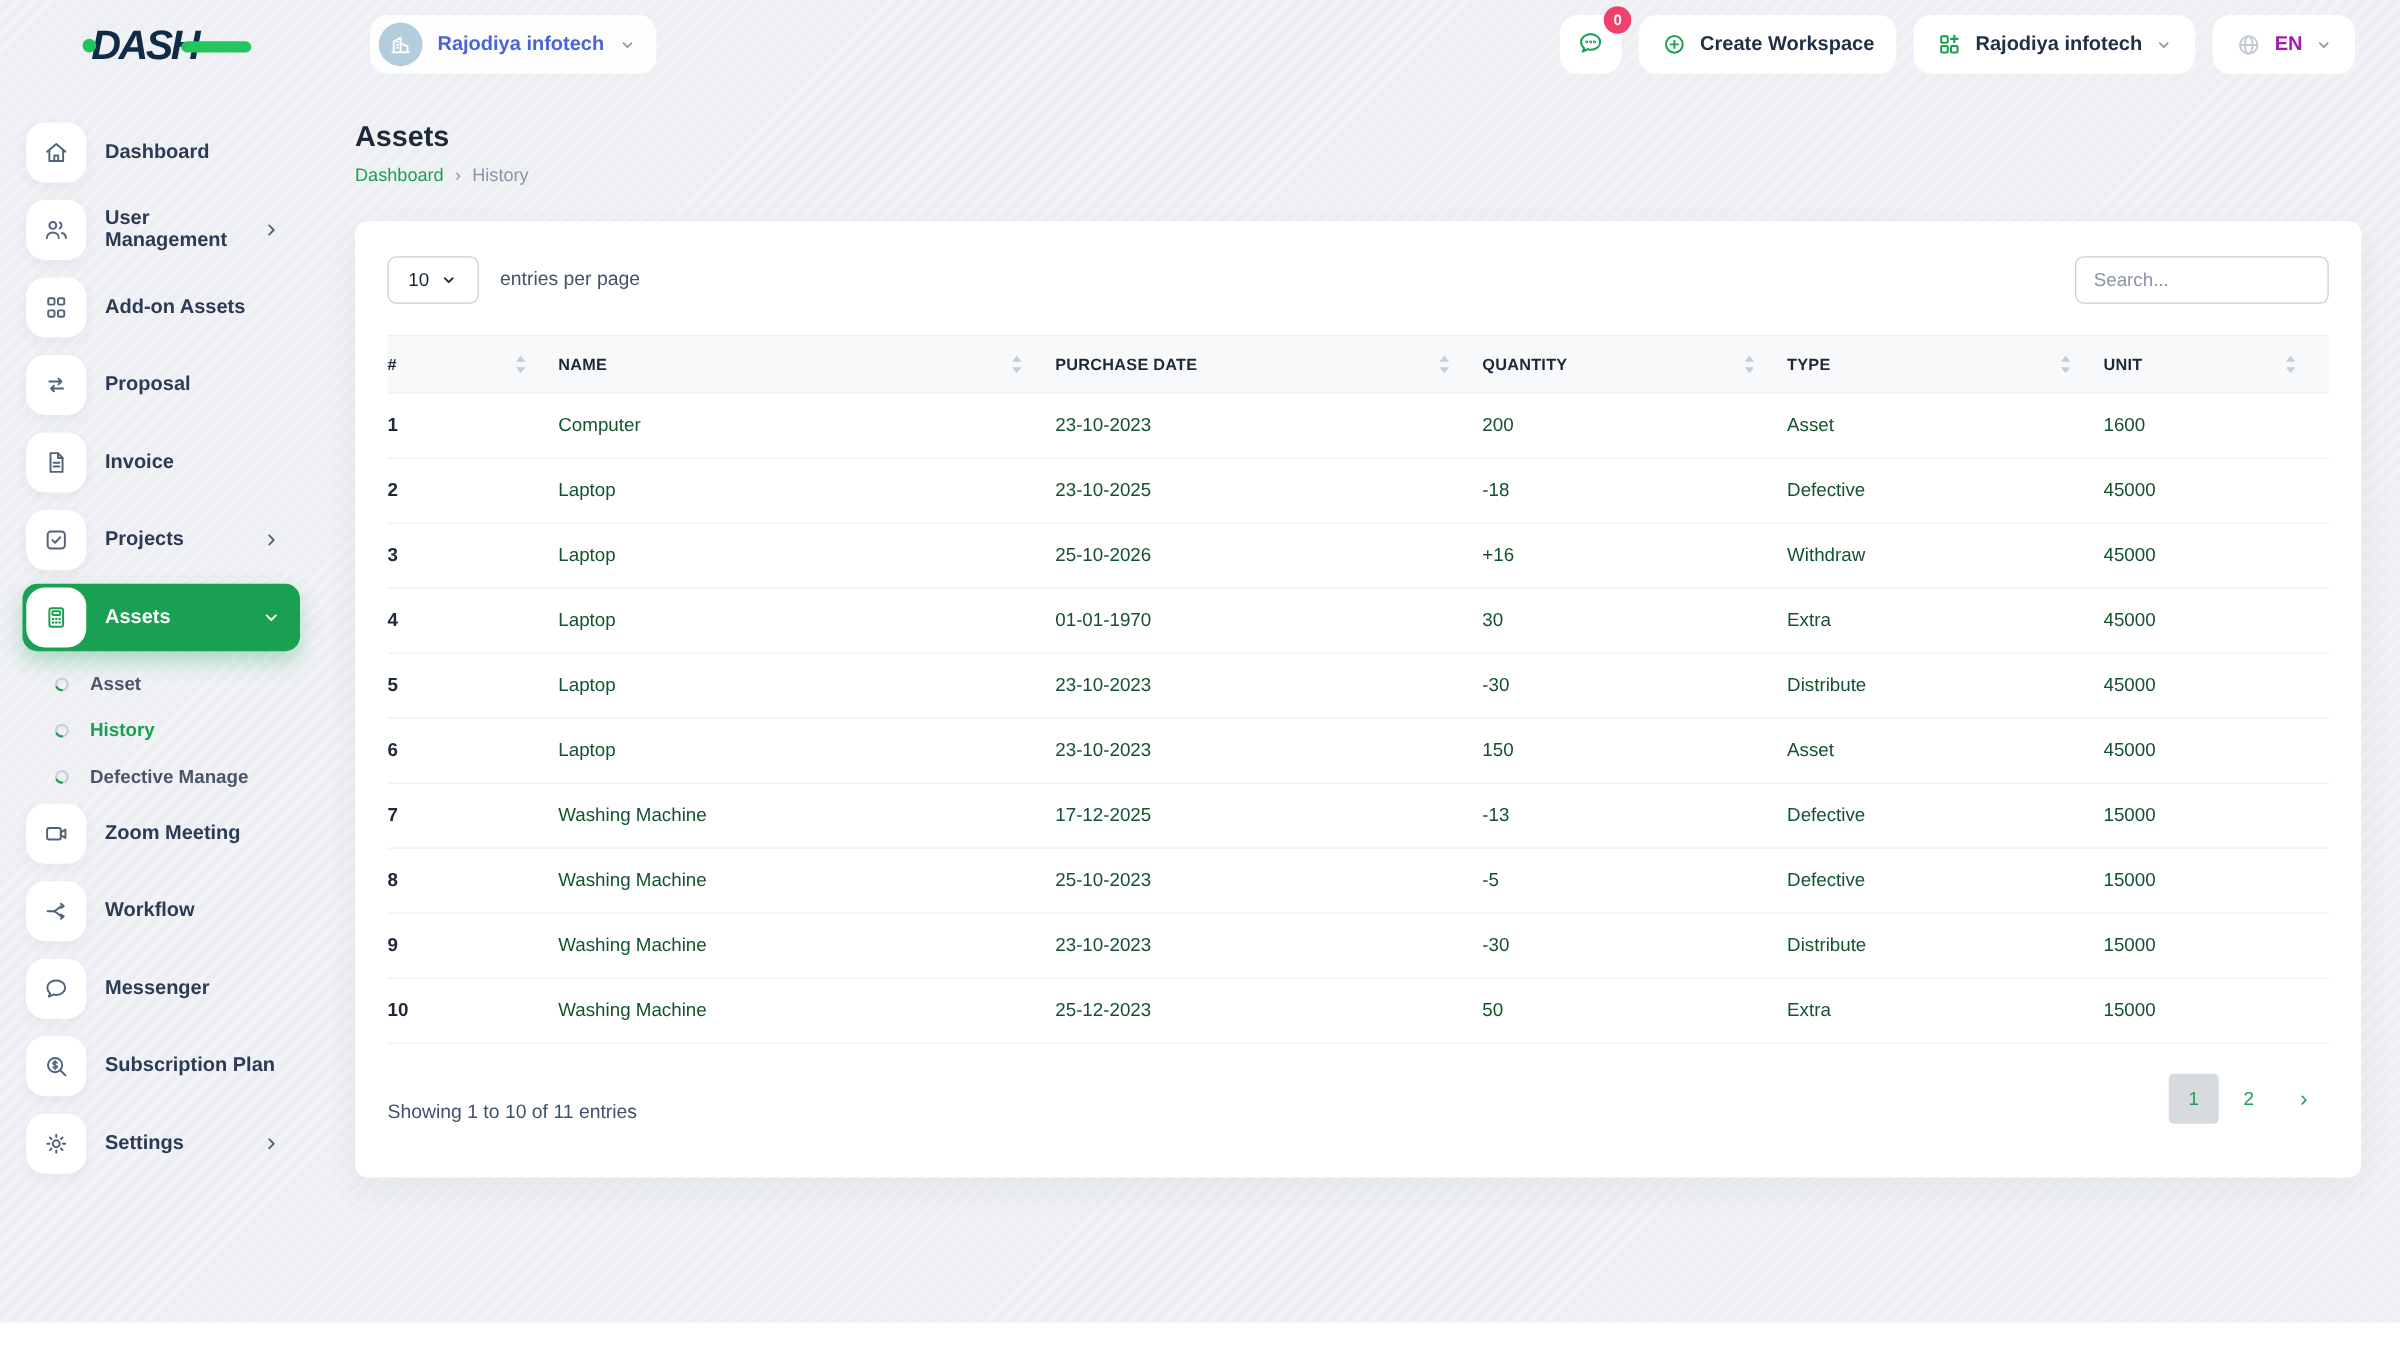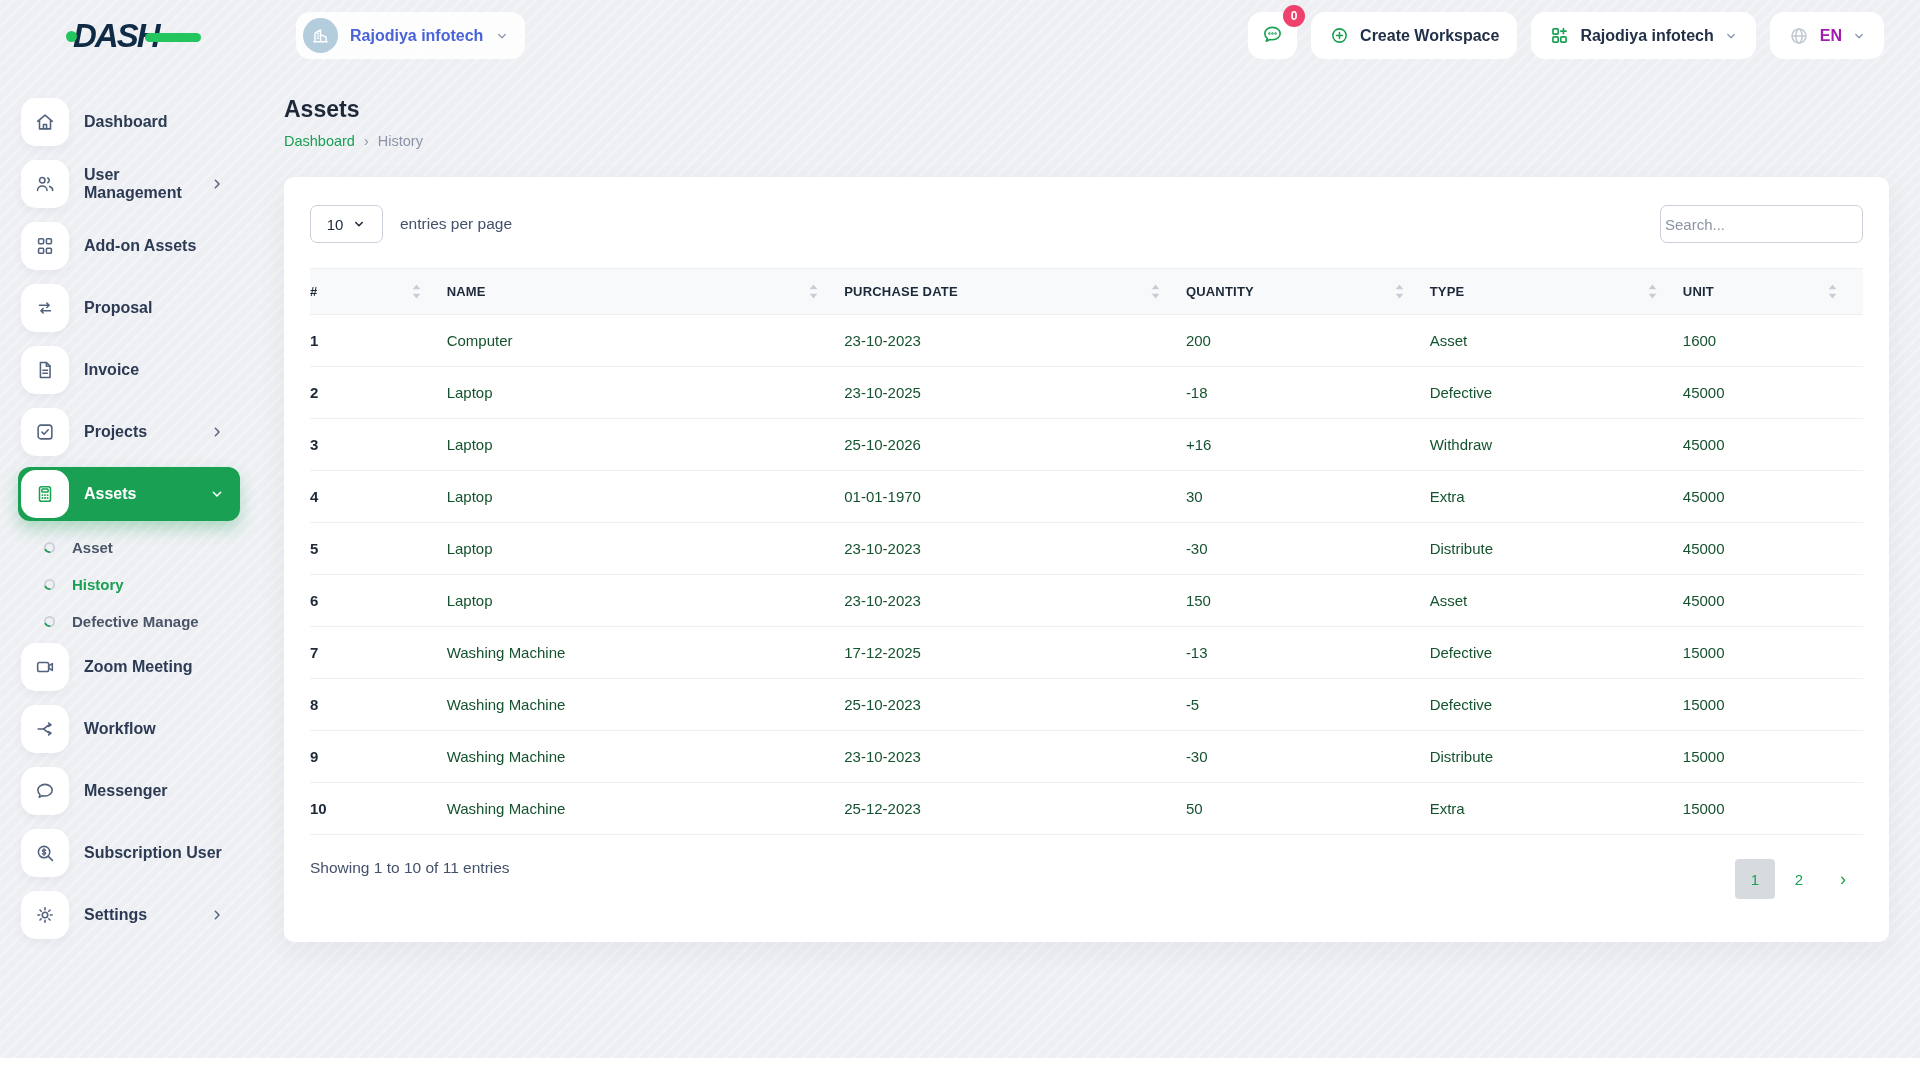--- a/index.html
+++ b/index.html
@@ -44,32 +44,32 @@
   .main { flex:1; padding:25px 31px 0 27px; }
   .page-title { font-size:23px; font-weight:700; color:#1d2939; }
   .breadcrumb { margin-top:10px; display:flex; align-items:center; gap:9px; font-size:14.5px; }
   .breadcrumb a { color:#1aa053; text-decoration:none; cursor:pointer; }
   .breadcrumb .sep { color:#8a94a6; }
   .breadcrumb .cur { color:#8a94a6; }
   .card { margin-top:28px; background:#fff; border-radius:10px; box-shadow:0 10px 30px rgba(18,38,63,.05); padding:28px 26px 34px 26px; min-height:765px; }
   .controls { display:flex; align-items:center; }
   .select { width:73px; height:38px; border:1px solid #c9d0da; border-radius:7px; display:flex; align-items:center; justify-content:center; gap:9px; font-size:15px; color:#1d2939; cursor:pointer; background:#fff; }
   .entries { margin-left:17px; font-size:15.5px; color:#43506a; }
-  .search { margin-left:auto; width:203px; height:38px; border:1px solid #c9d0da; border-radius:7px; padding:0 4px; font-size:15px; color:#6d28d9; font-family:inherit; background:#fff; }
+  .search { margin-left:auto; width:203px; height:38px; border:1px solid #c9d0da; border-radius:7px; padding:0 14px; font-size:15px; color:#6d28d9; font-family:inherit; background:#fff; }
   .search::placeholder { color:#8b94a3; }
   
   table { width:100%; border-collapse:collapse; table-layout:fixed; margin-top:25px; }
   thead th { background:#f8f9fb; border-top:1px solid #edf0f3; border-bottom:1px solid #edf0f3; padding:0; }
   .th-in { display:flex; align-items:center; height:45px; }
   .th-in .th-label { font-size:13px; font-weight:700; color:#1d2939; letter-spacing:.2px; text-align:left; }
   .th-in .sort { margin-left:auto; margin-right:26px; flex:none; }
   tbody td { height:52px; border-bottom:1px solid #edf0f3; font-size:15px; color:#14532d; }
   tbody td.b { font-weight:700; color:#1d2939; }
   
-  .card-footer { display:flex; align-items:flex-start; margin-top:24px; }
+  .card-footer { display:flex; align-items:flex-end; margin-top:24px; }
   .showing { font-size:15.5px; color:#43506a; }
   .pagination { margin-left:auto; display:flex; align-items:center; gap:4px; }
   .page { width:40px; height:40px; border:none; background:transparent; border-radius:4px; color:#1aa053; font-size:15px; font-family:inherit; cursor:pointer; }
   .page.active { background:#d7dbe0; }
   .page.next { font-size:18px; }
   .bottom-strip { position:fixed; left:0; bottom:0; width:1920px; height:22px; background:#fff; }
 </style>
 </head>
 <body>
 
@@ -292,21 +292,21 @@
           <span class="side-label">Messenger</span>
         </div>
         <div class="side-item">
           <span class="icon-box">
             <svg width="22" height="22" viewBox="0 0 24 24" fill="none" stroke="currentColor" stroke-width="1.7" stroke-linecap="round" stroke-linejoin="round">
               <circle cx="11" cy="11" r="6.2"></circle>
               <path d="M15.7 15.7 20 20"></path>
               <path d="M12.8 9.2c-.3-.7-1-1-1.8-1-1 0-1.8.5-1.8 1.3 0 1.9 3.6.9 3.6 2.8 0 .8-.8 1.3-1.8 1.3-.8 0-1.5-.3-1.8-1M11 7.2v7.6" stroke-width="1.4"></path>
             </svg>
           </span>
-          <span class="side-label">Subscription User</span>
+          <span class="side-label">Subscription Plan</span>
         </div>
         <div class="side-item">
           <span class="icon-box">
             <svg width="22" height="22" viewBox="0 0 24 24" fill="none" stroke="currentColor" stroke-width="1.7" stroke-linecap="round" stroke-linejoin="round">
               <circle cx="12" cy="12" r="3"></circle>
               <path d="M12 4.2v2M12 17.8v2M4.2 12h2M17.8 12h2M6.5 6.5l1.4 1.4M16.1 16.1l1.4 1.4M17.5 6.5l-1.4 1.4M7.9 16.1l-1.4 1.4"></path>
             </svg>
           </span>
           <span class="side-label">Settings</span>
           <span class="side-chev">

